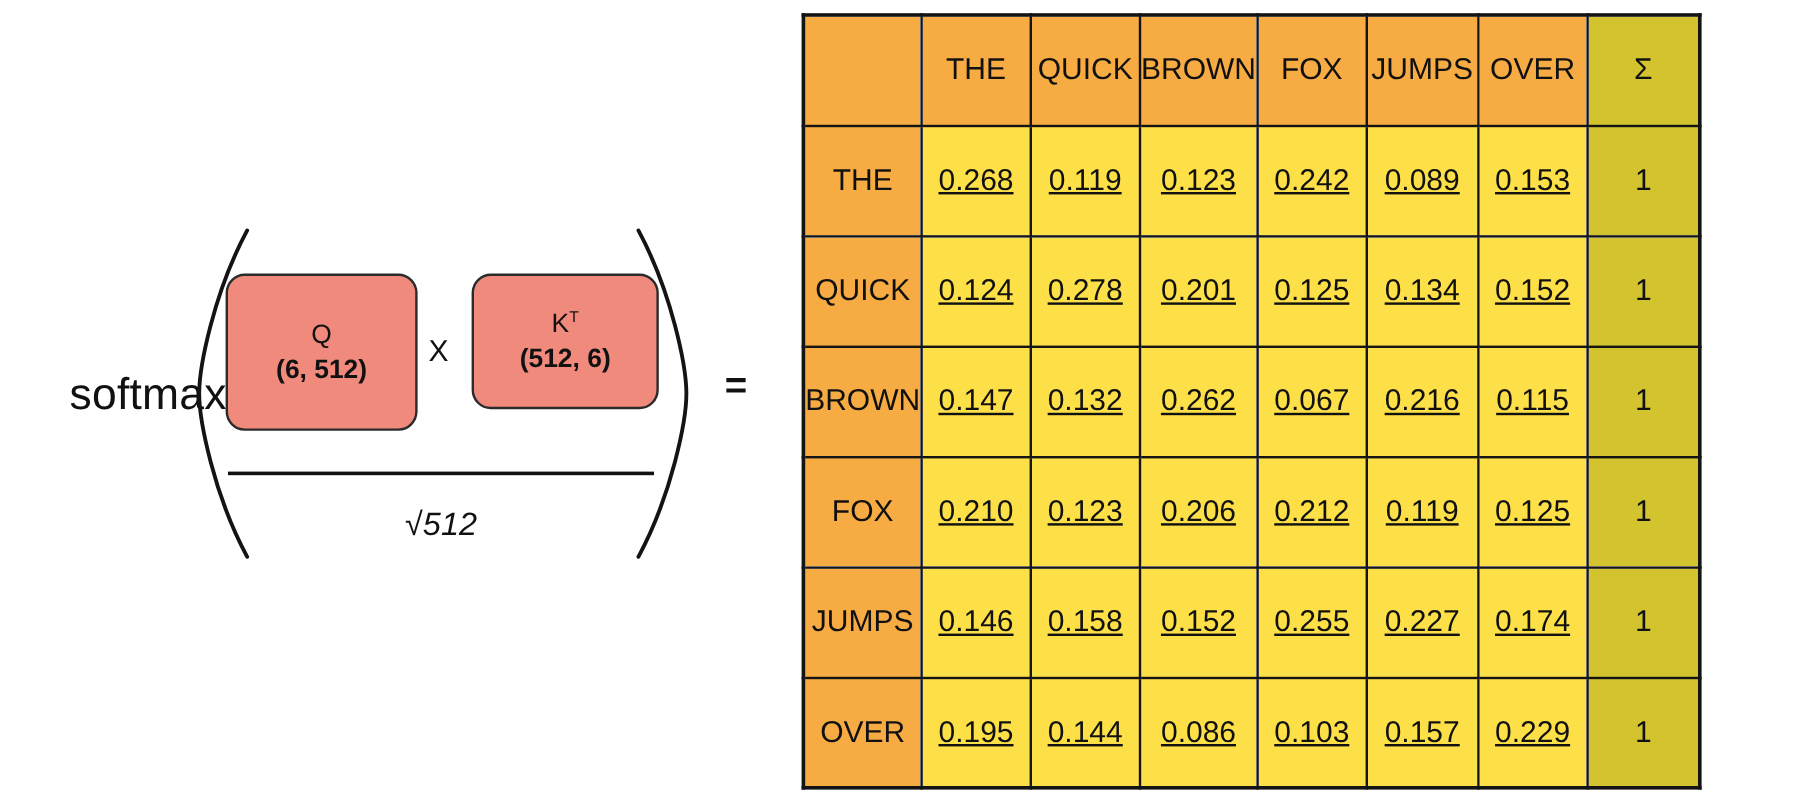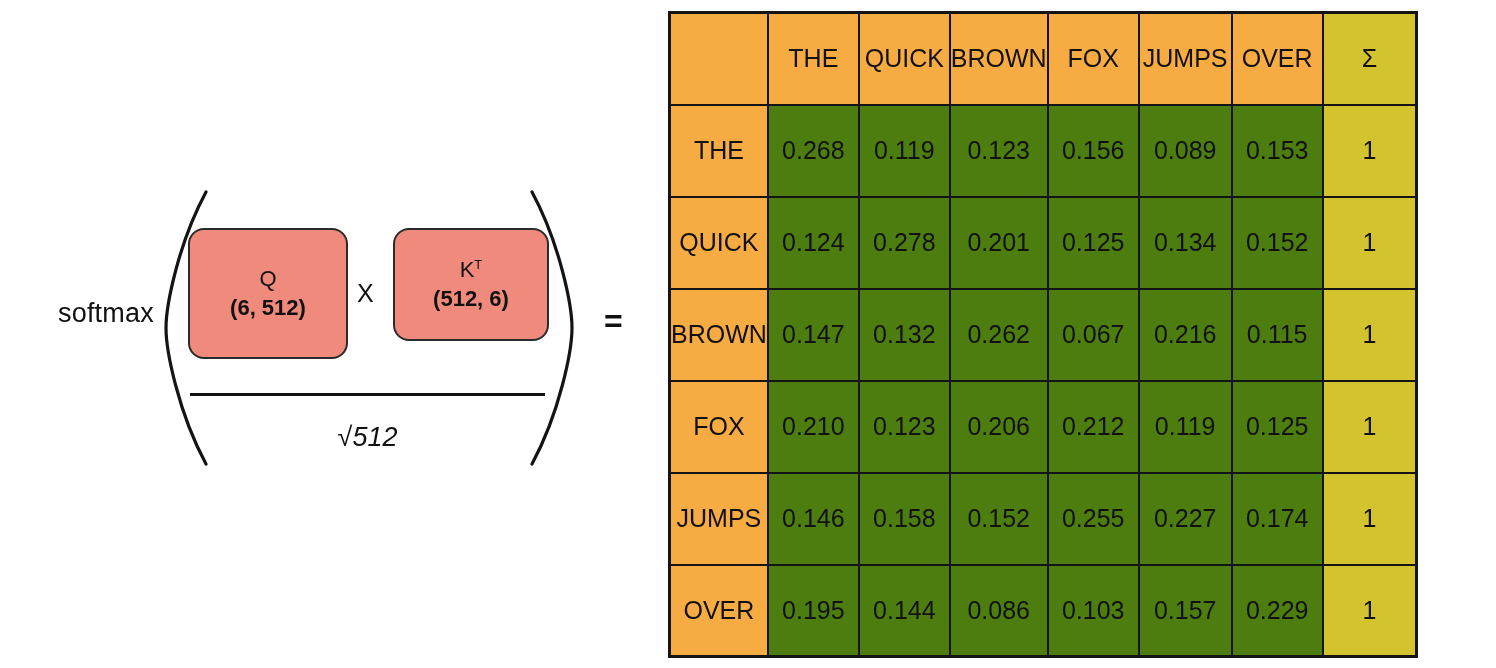--- a/index.html
+++ b/index.html
@@ -21,22 +21,22 @@
     position: absolute;
     left: 0;
     top: 0;
     width: 660px;
     height: 668px;
   }
 
   #softmax-label {
     position: absolute;
     left: 58px;
-    top: 300px;
-    font-size: 27px;
+    top: 310px;
+    font-size: 37px;
     line-height: 1;
     letter-spacing: 0.2px;
     white-space: nowrap;
   }
 
   .paren {
     position: absolute;
     top: 188px;
     width: 52px;
     height: 280px;
@@ -131,21 +131,21 @@
     box-sizing: border-box;
     overflow: hidden;
     white-space: nowrap;
   }
   .c-corner { width: 94px;  background: #f7ab43; }
   .c-word   { width: 91px;  background: #f7ab43; }
   .c-wide   { width: 93px;  background: #f7ab43; }
   .c-sum    { width: 94px;  background: #d3c32e; }
 
   .row-header { background: #f7ab43; width: 94px; }
-  .cell-value { background: #4d7c0f; }
+  .cell-value { background: #fde047; text-decoration: underline; }
   .cell-sum   { background: #d3c32e; }
 </style>
 </head>
 <body>
 
 <div id="formula">
 
   <div id="softmax-label">softmax</div>
 
   <div class="paren" id="paren-left">
@@ -191,21 +191,21 @@
       <th class="c-word">OVER</th>
       <th class="c-sum">Σ</th>
     </tr>
   </thead>
   <tbody>
     <tr>
       <th class="row-header">THE</th>
       <td class="cell-value">0.268</td>
       <td class="cell-value">0.119</td>
       <td class="cell-value">0.123</td>
-      <td class="cell-value">0.156</td>
+      <td class="cell-value">0.242</td>
       <td class="cell-value">0.089</td>
       <td class="cell-value">0.153</td>
       <td class="cell-sum">1</td>
     </tr>
     <tr>
       <th class="row-header">QUICK</th>
       <td class="cell-value">0.124</td>
       <td class="cell-value">0.278</td>
       <td class="cell-value">0.201</td>
       <td class="cell-value">0.125</td>

